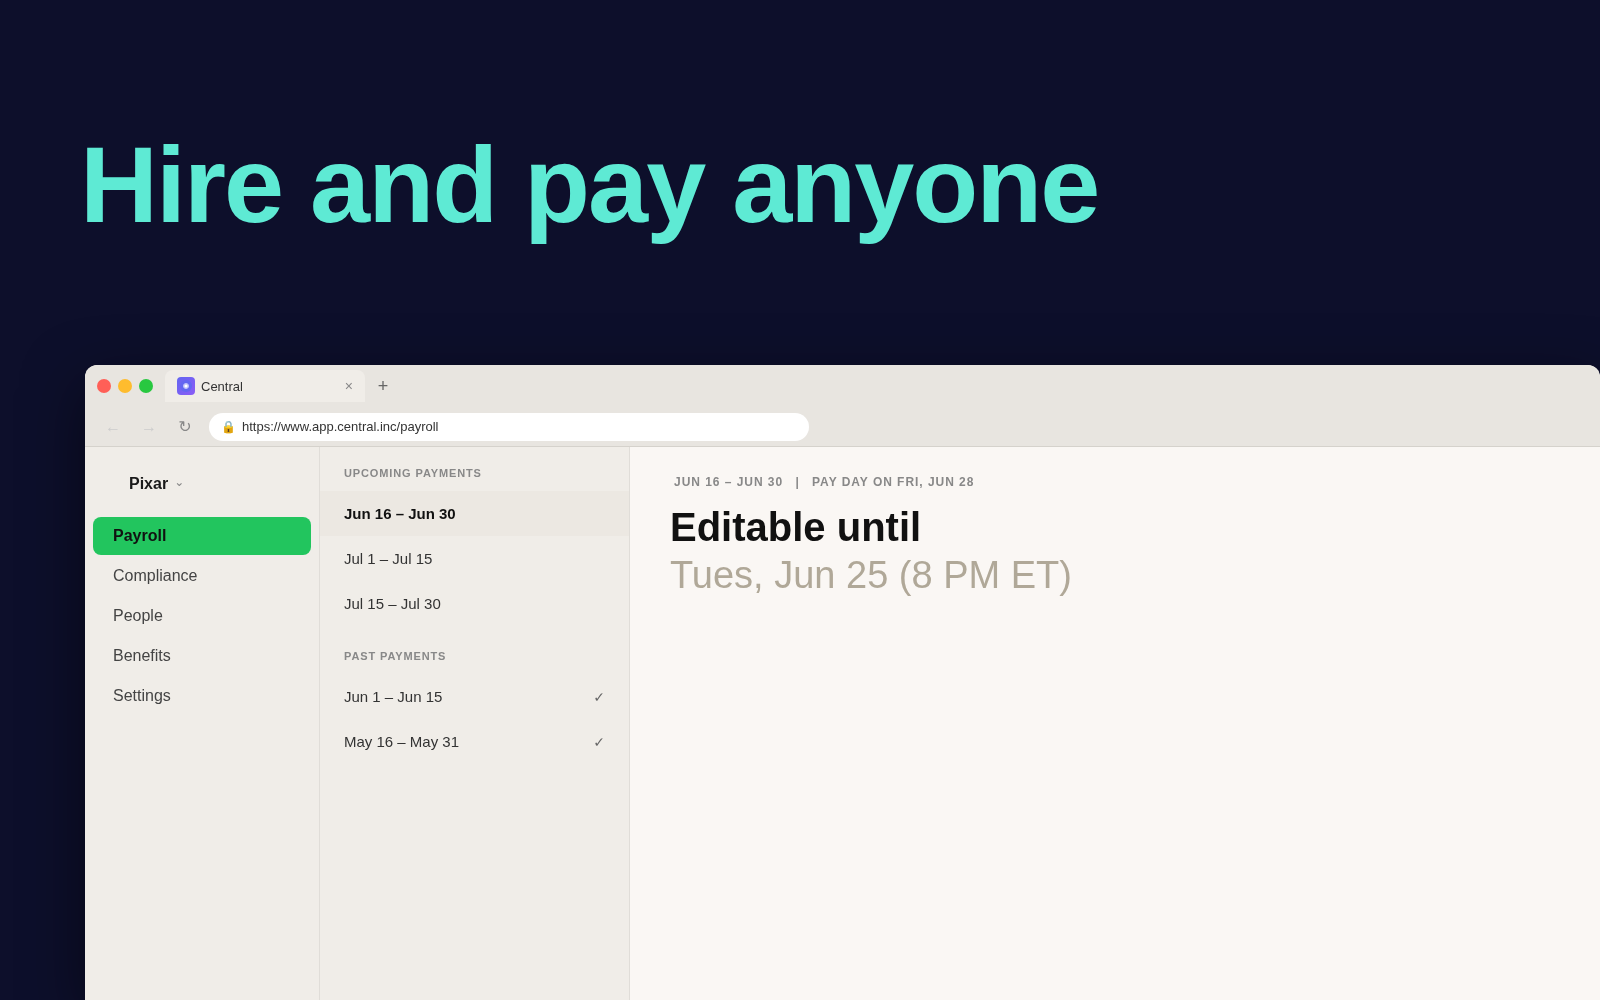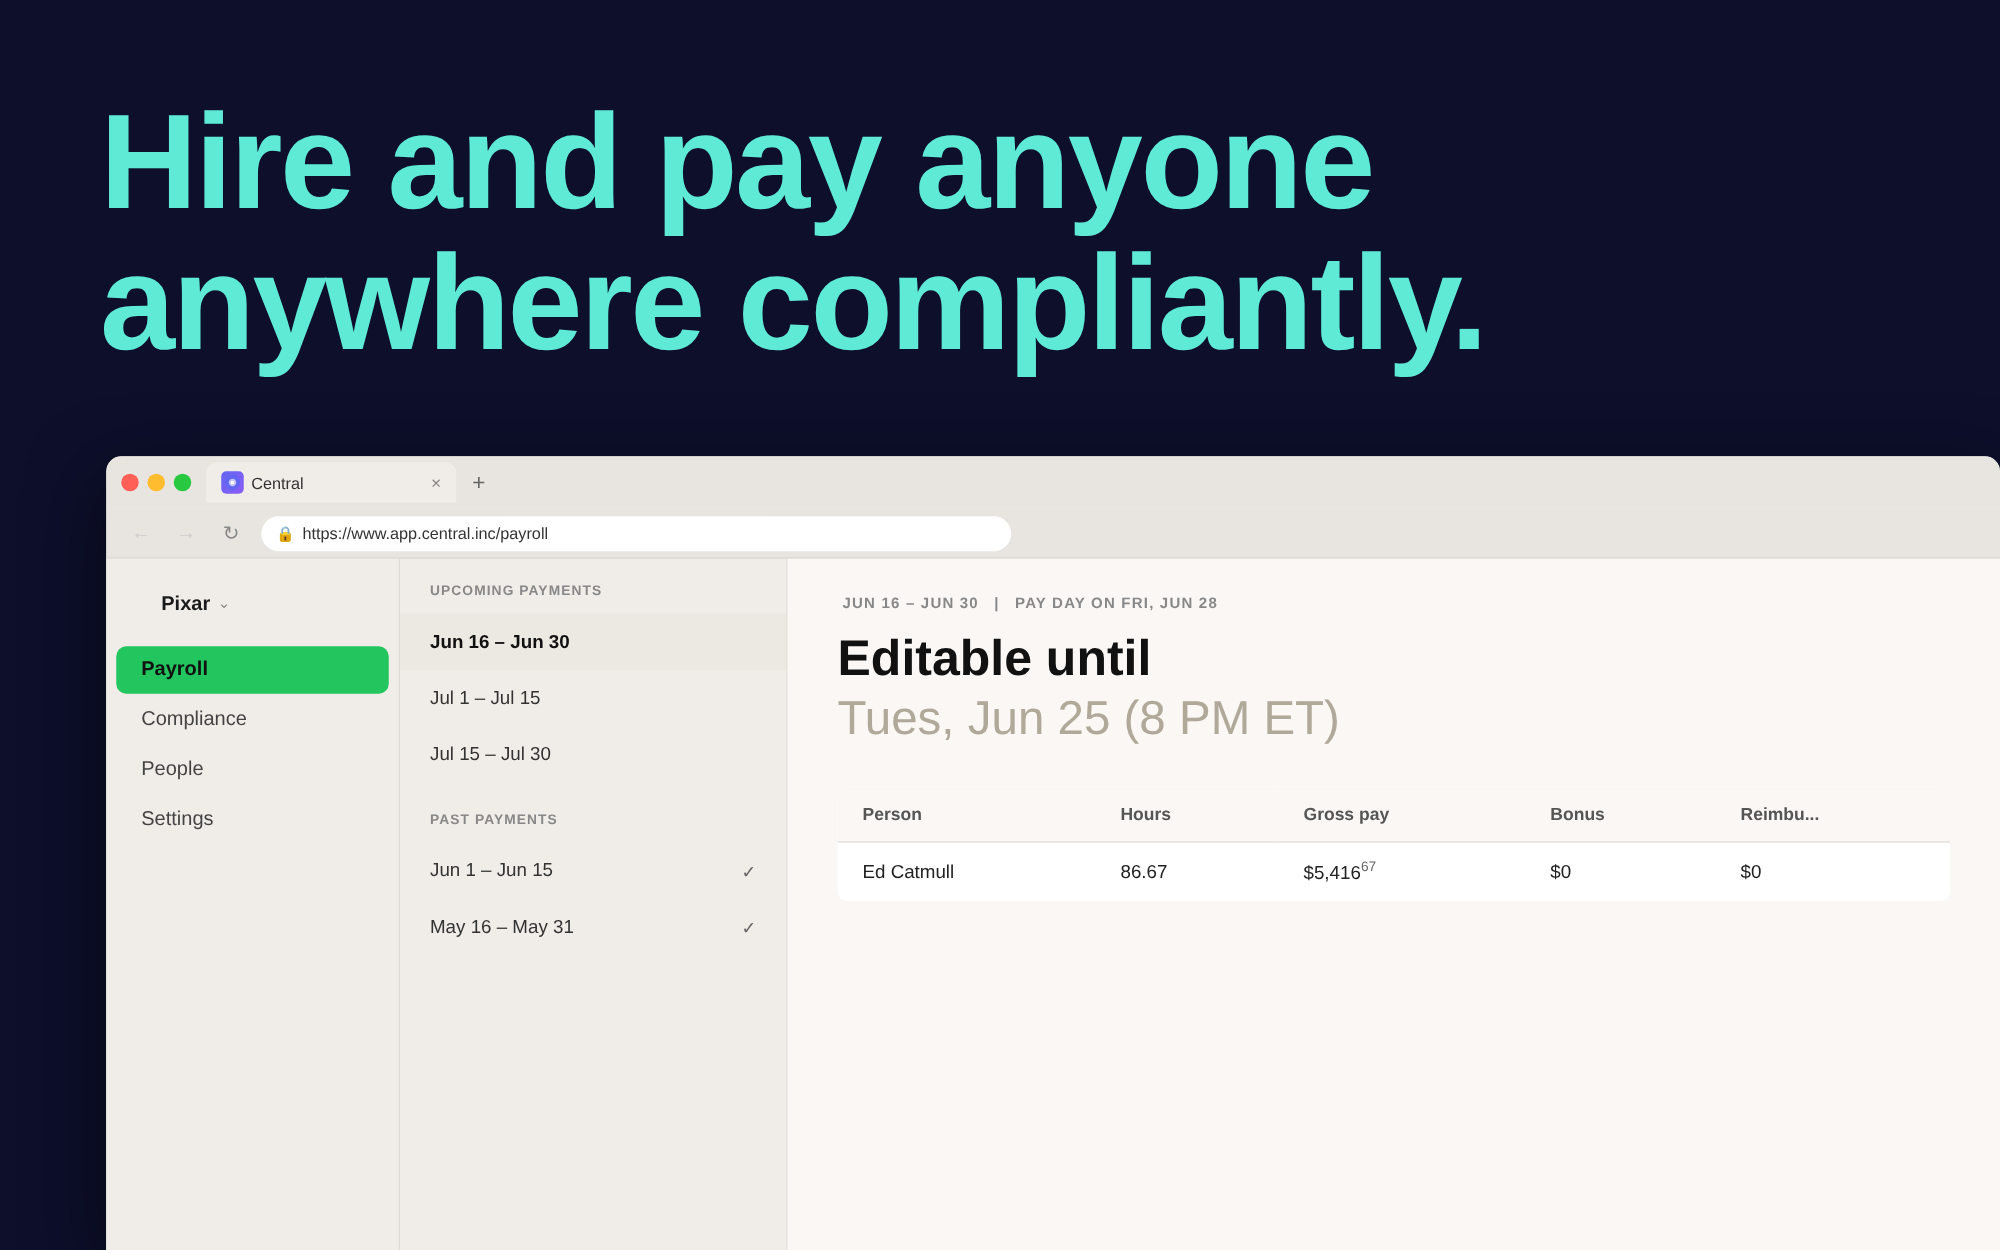--- a/index.html
+++ b/index.html
@@ -304,21 +304,20 @@
       vertical-align: super;
       color: #666;
     }
   </style>
 </head>
 <body>
 
 <div class="hero">
   <div class="hero-text">
     <span>Hire and pay anyone</span><br>
-    <span>anywhere compliantly.</span>
   </div>
 </div>
 
 <div class="browser">
 
   <div class="browser-chrome">
     <div class="traffic-lights">
       <div class="traffic-light tl-red"></div>
       <div class="traffic-light tl-yellow"></div>
       <div class="traffic-light tl-green"></div>
@@ -359,20 +358,23 @@
       <div class="nav-item active">
         <span>Payroll</span>
       </div>
       <div class="nav-item">
         <span>Compliance</span>
       </div>
       <div class="nav-item">
         <span>People</span>
       </div>
       <div class="nav-item">
+        <span>Benefits</span>
+      </div>
+      <div class="nav-item">
         <span>Settings</span>
       </div>
     </div>
 
     <div class="payments-panel">
       <div class="section-label">Upcoming Payments</div>
 
       <div class="payment-item active">
         <div class="payment-item-row">
           <span>Jun 16 – Jun 30</span>
@@ -408,38 +410,16 @@
 
     <div class="main-content">
       <div class="payroll-meta">
         <span>JUN 16 – JUN 30</span>
         <span>|</span>
         <span>PAY DAY ON FRI, JUN 28</span>
       </div>
       <div class="editable-label">Editable until</div>
       <div class="editable-date">Tues, Jun 25 (8 PM ET)</div>
 
-      <table class="payroll-table">
-        <thead>
-          <tr>
-            <th>Person</th>
-            <th>Hours</th>
-            <th>Gross pay</th>
-            <th>Bonus</th>
-            <th>Reimbu...</th>
-          </tr>
-        </thead>
-        <tbody>
-          <tr class="table-row">
-            <td>Ed Catmull</td>
-            <td>86.67</td>
-            <td class="gross-pay">
-              <span>$5,416</span><sup class="gross-sup">67</sup>
-            </td>
-            <td>$0</td>
-            <td>$0</td>
-          </tr>
-        </tbody>
-      </table>
     </div>
 
   </div>
 </div>
 
 </body></html>

